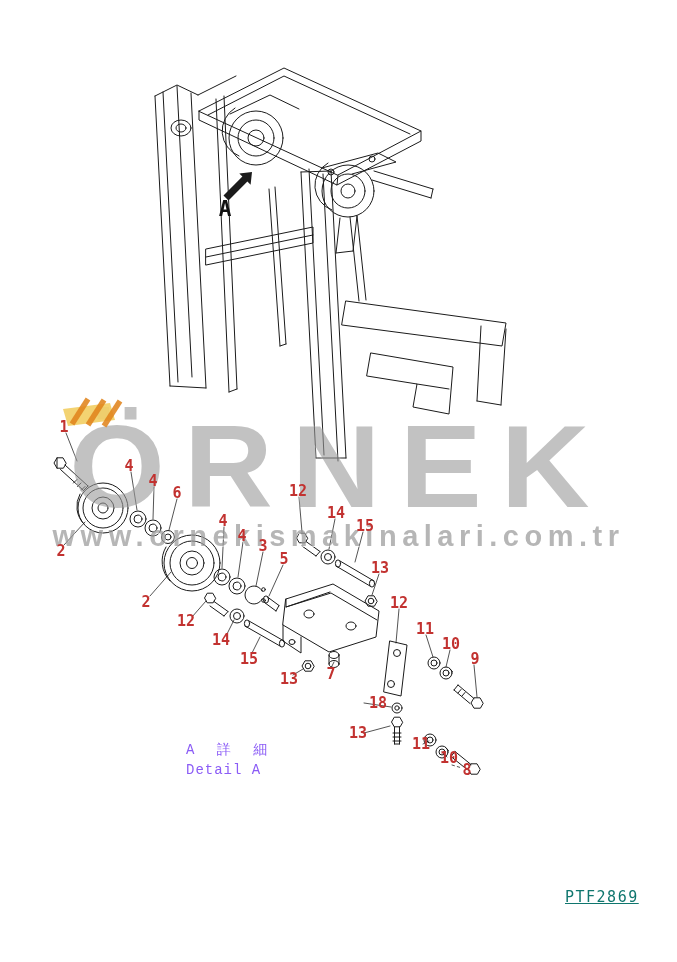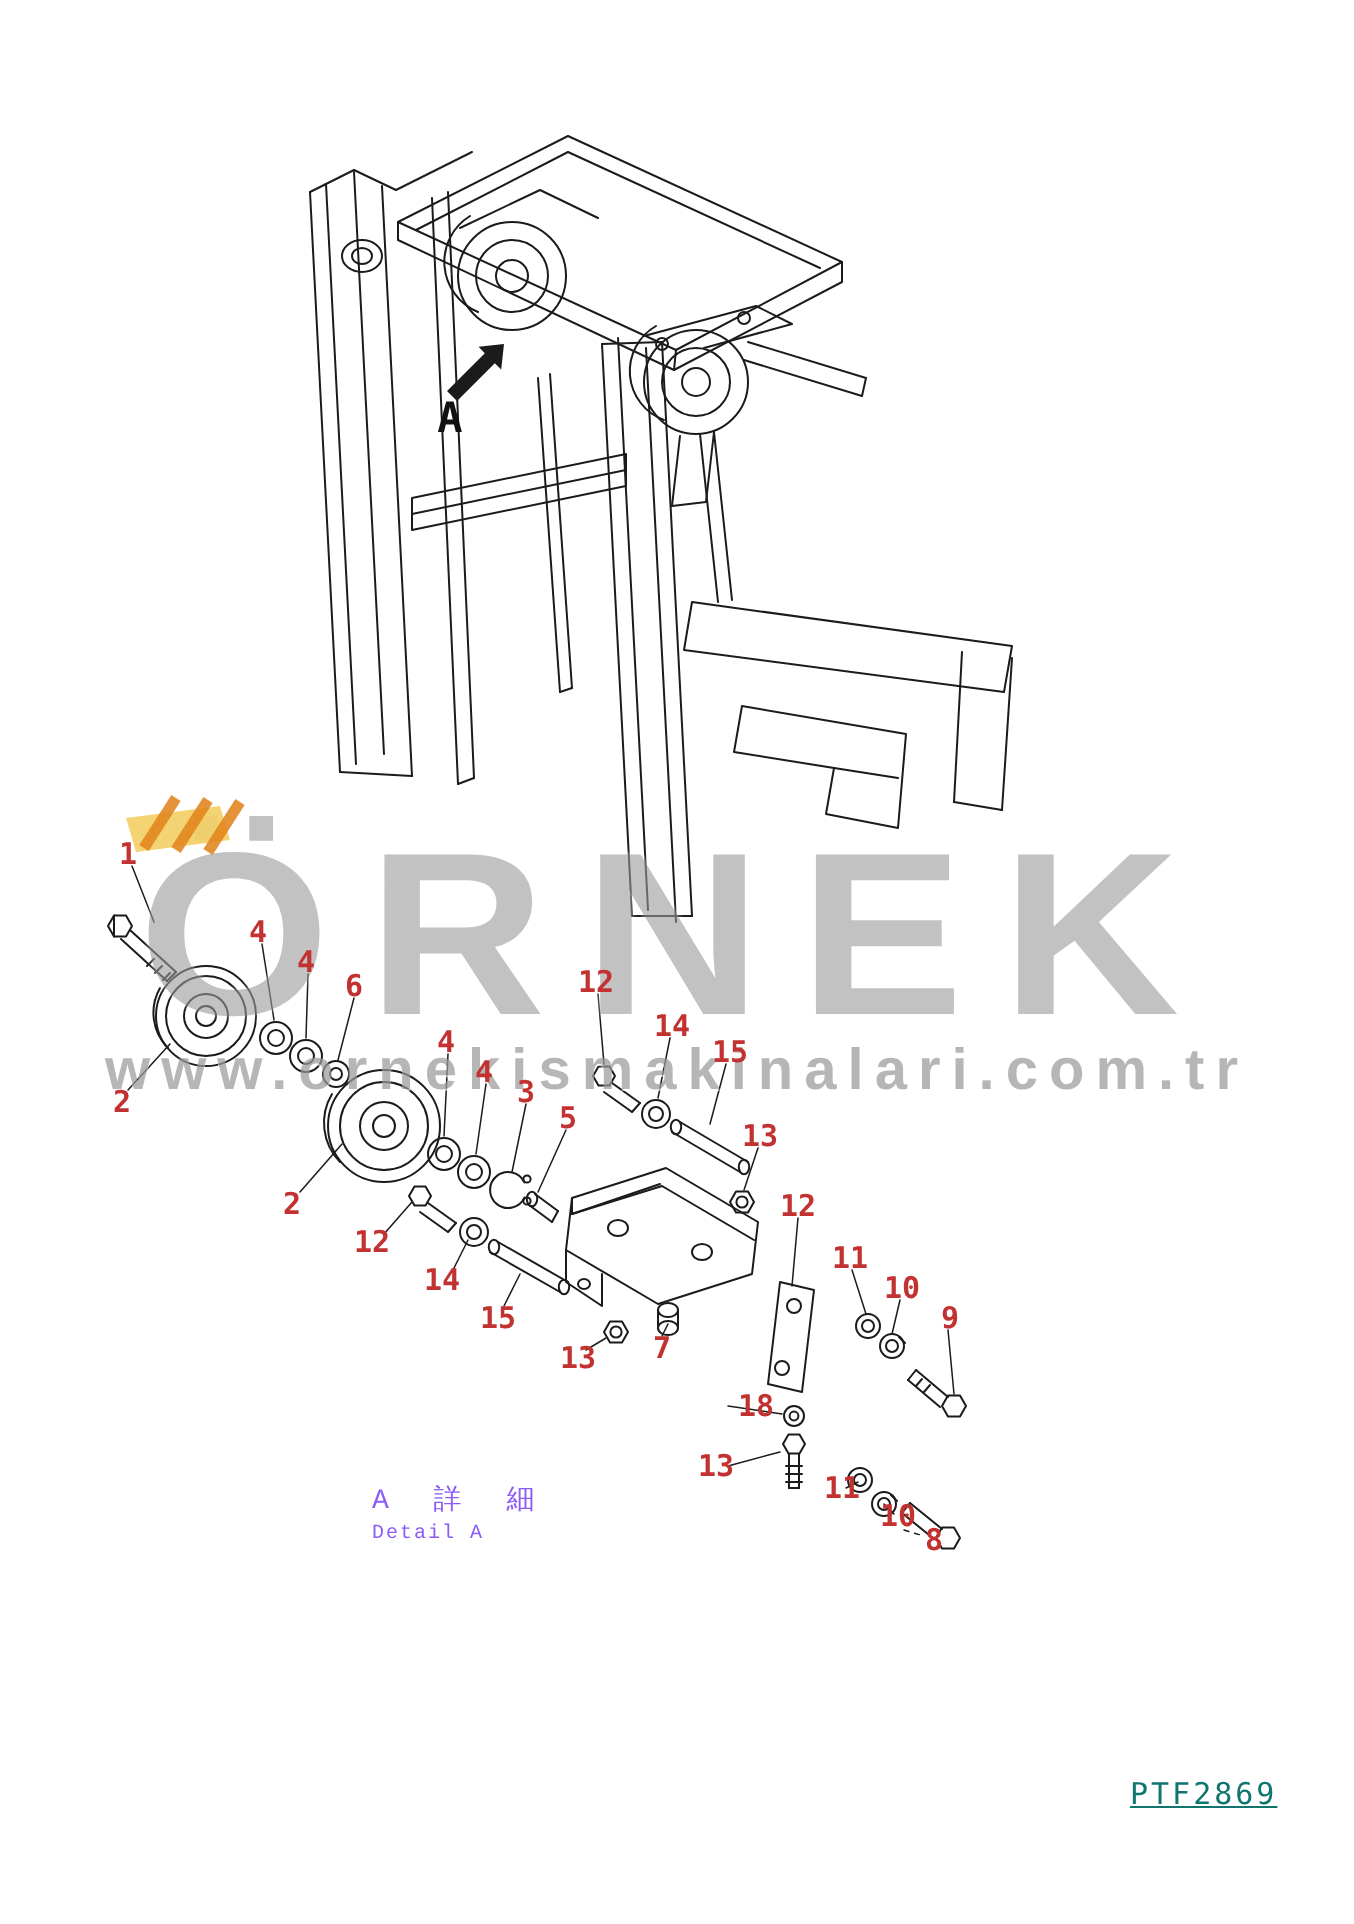--- a/index.html
+++ b/index.html
@@ -37,21 +37,21 @@
     font-family:"DejaVu Sans Mono",monospace;font-size:15px;font-weight:bold;
     color:var(--callout);white-space:nowrap;
   }
   .marker-a{
     position:absolute;left:225px;top:209px;transform:translate(-50%,-50%);
     font-family:"DejaVu Sans Mono",monospace;font-size:21px;font-weight:bold;
     color:#111;z-index:4;
   }
   .detail-title{position:absolute;left:186px;top:741px;z-index:4;font-family:Liberation Mono, monospace;color:#8b5cf6;}
   .detail-title .cjk{font-size:14px;letter-spacing:7px;white-space:nowrap;}
-  .detail-title .en{font-size:10px;letter-spacing:1px;margin-top:3px;white-space:nowrap;}
+  .detail-title .en{font-size:14px;letter-spacing:1px;margin-top:3px;white-space:nowrap;}
   .part-code{
     position:absolute;left:565px;top:888px;z-index:4;
     font-family:"DejaVu Sans Mono",monospace;font-size:15px;letter-spacing:1.5px;color:#0f766e;white-space:nowrap;text-decoration:underline;
   }
 </style>
 </head>
 <body>
 
 <div class="canvas">
 

